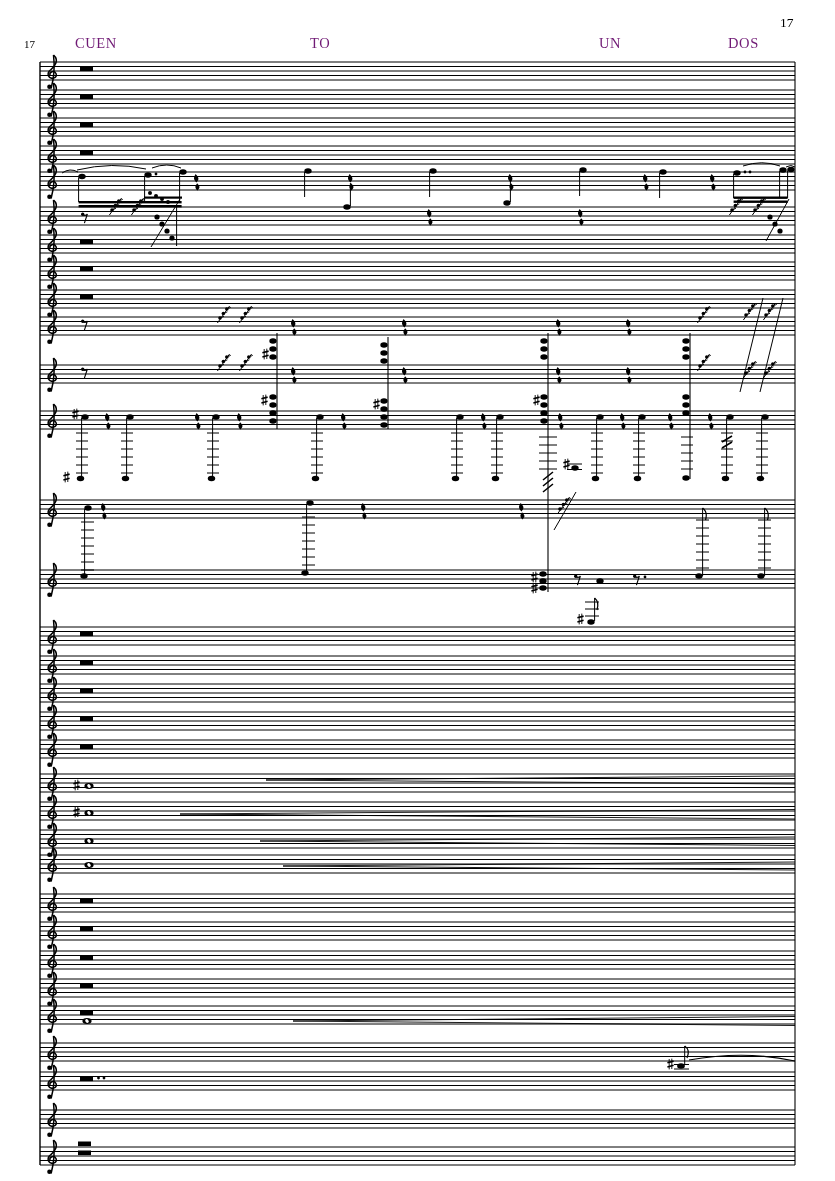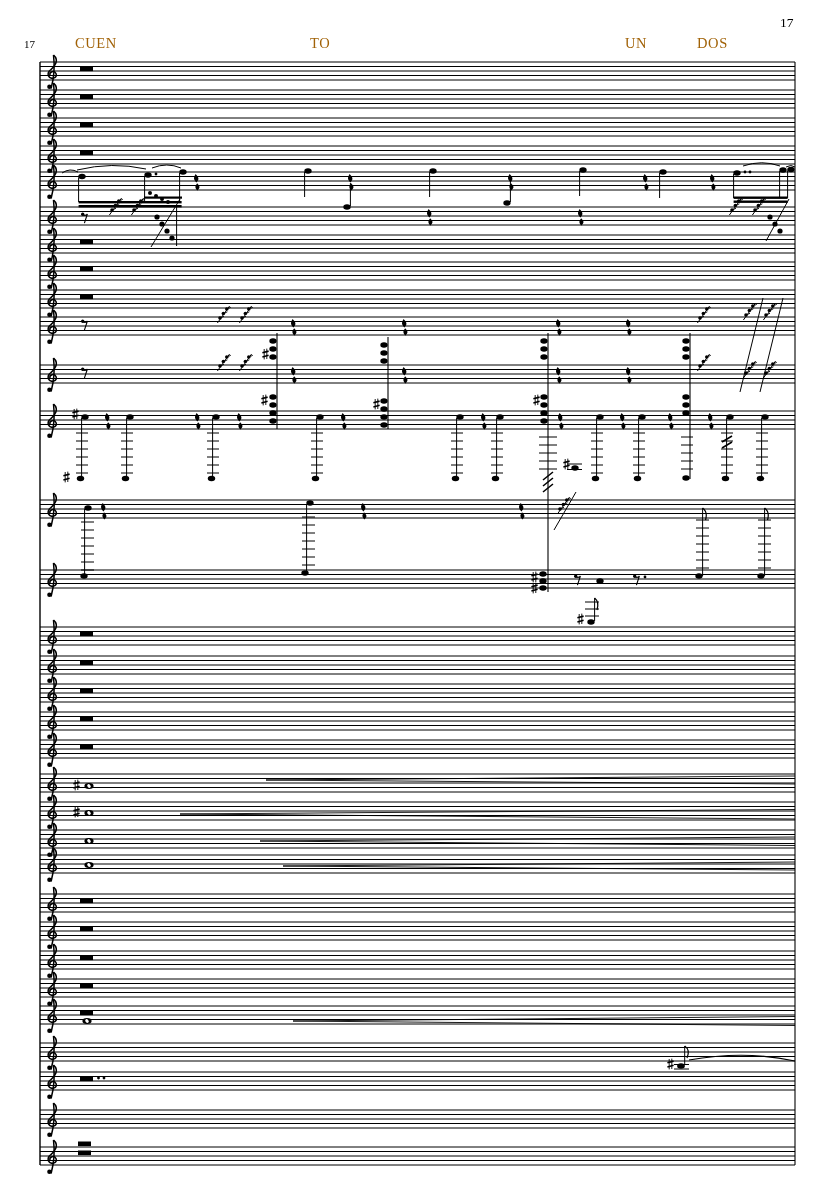--- a/index.html
+++ b/index.html
@@ -1,22 +1,22 @@
 <!DOCTYPE html>
 <html><head>
 <meta charset="utf-8">
 <style>
   html,body{margin:0;padding:0;background:#e8e8e8;}
   .page{position:relative;width:835px;height:1181px;background:#ffffff;overflow:hidden;
         font-family:"Liberation Serif", serif;color:#000;}
   .page svg{position:absolute;left:0;top:0;}
-  .lyric{position:absolute;top:35px;font-size:14.5px;letter-spacing:.6px;color:#a16207;}
+  .lyric{position:absolute;top:35px;font-size:14.5px;letter-spacing:.6px;color:#701a75;}
   .pagenum{position:absolute;left:780px;top:15px;font-size:13.5px;}
   .measurenum{position:absolute;left:24px;top:38px;font-size:11px;}
-  .l-cuen{left:75px}.l-to{left:310px}.l-un{left:625px}.l-dos{left:697px}
+  .l-cuen{left:75px}.l-to{left:310px}.l-un{left:599px}.l-dos{left:728px}
 </style>
 </head>
 <body>
 
 <div class="page">
 
 <svg width="835" height="1181" viewBox="0 0 835 1181">
   <defs>
     <g id="sl" stroke="#000" stroke-width="1">
       <line x1="40" y1="0" x2="795" y2="0"></line>

